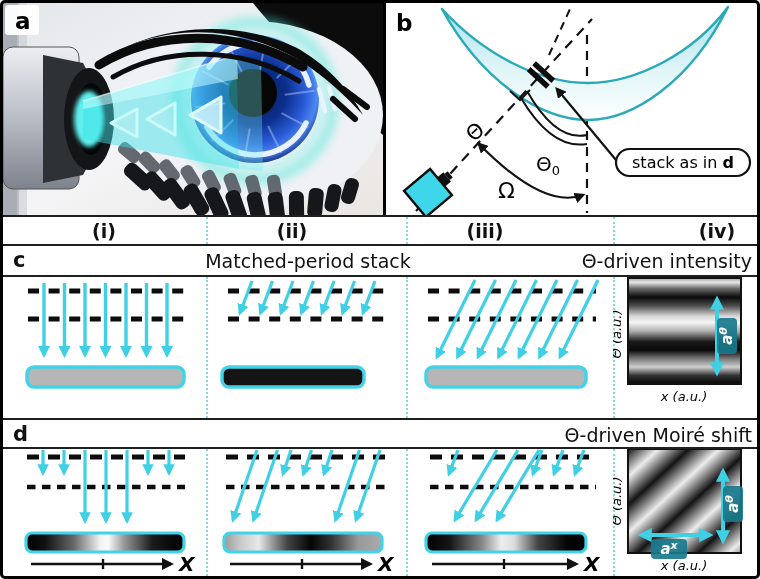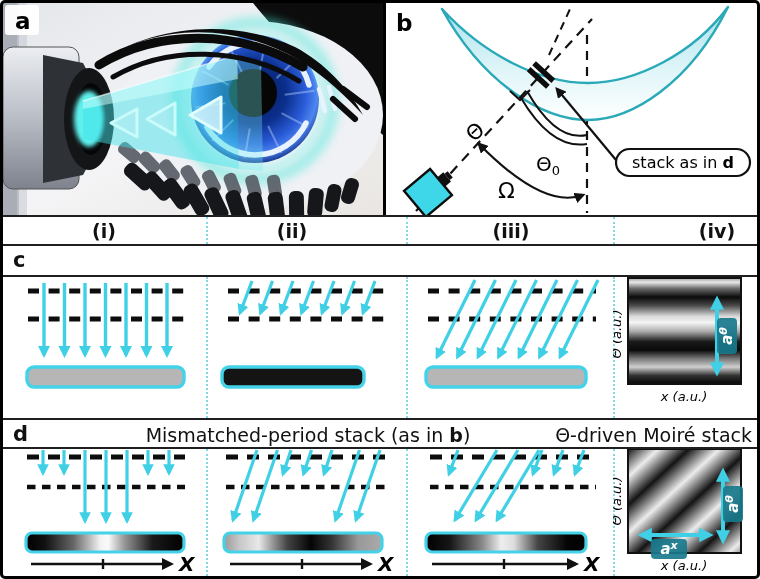--- a/index.html
+++ b/index.html
@@ -220,29 +220,31 @@
         <rect x="25" y="-4" width="4" height="8" fill="#101010"></rect>
       </g>
 
       <text x="10" y="28" font-size="23" font-weight="bold">b</text>
     </svg>
   </div>
 
   <div class="band band-cols">
     <span class="col-label" style="left:101px">(i)</span>
     <span class="col-label" style="left:289px">(ii)</span>
-    <span class="col-label" style="left:508px">(iii)</span>
+    <span class="col-label" style="left:482px">(iii)</span>
     <span class="col-label" style="left:714px">(iv)</span>
     <div class="dotsep" style="left:203px;height:27px"></div>
     <div class="dotsep" style="left:403px;height:27px"></div>
     <div class="dotsep" style="left:610px;height:27px"></div>
   </div>
 
   <div class="band band-title-c">
     <span class="row-letter">c</span>
+    <span class="row-title" style="left:305px">Matched-period stack</span>
+    <span class="row-result">Θ-driven intensity</span>
   </div>
 
   <div class="band content-c">
     <div class="dotsep" style="left:203px;height:141px"></div>
     <div class="dotsep" style="left:403px;height:141px"></div>
     <div class="dotsep" style="left:610px;height:141px"></div>
 
     <svg class="cell" style="left:0" width="203" height="139" viewBox="0 0 203 139">
       <g stroke="#0d0d0d" stroke-width="5">
         <line x1="25" y1="14" x2="181" y2="14" stroke-dasharray="11 9.6"></line>
@@ -319,22 +321,21 @@
         <rect x="96" y="49" width="36" height="20" rx="4" fill="#19798c" opacity=".92"></rect>
         <text x="114" y="64" text-anchor="middle" font-size="15" font-style="italic" font-weight="bold" fill="#fff"><tspan>a</tspan><tspan font-size="11" dy="-5">θ</tspan></text>
       </g>
       <text x="8" y="57" font-size="13" font-style="italic" text-anchor="middle" transform="rotate(-90 8 57)">Θ (a.u.)</text>
       <text x="71" y="124" font-size="13" font-style="italic" text-anchor="middle">x (a.u.)</text>
     </svg>
   </div>
 
   <div class="band band-title-d">
     <span class="row-letter">d</span>
-    <span class="row-title" style="left:305px"><span>Mismatched-period stack (as in </span><b>b</b><span>)</span></span>
-    <span class="row-result">Θ-driven Moiré stack</span>
+    <span class="row-result">Θ-driven Moiré shift</span>
   </div>
 
   <div class="band content-d">
     <div class="dotsep" style="left:203px;height:127px"></div>
     <div class="dotsep" style="left:403px;height:127px"></div>
     <div class="dotsep" style="left:610px;height:127px"></div>
 
     <svg class="cell" style="left:0" width="203" height="127" viewBox="0 0 203 127">
       <defs>
         <linearGradient id="gD1" x1="0" y1="0" x2="1" y2="0">

